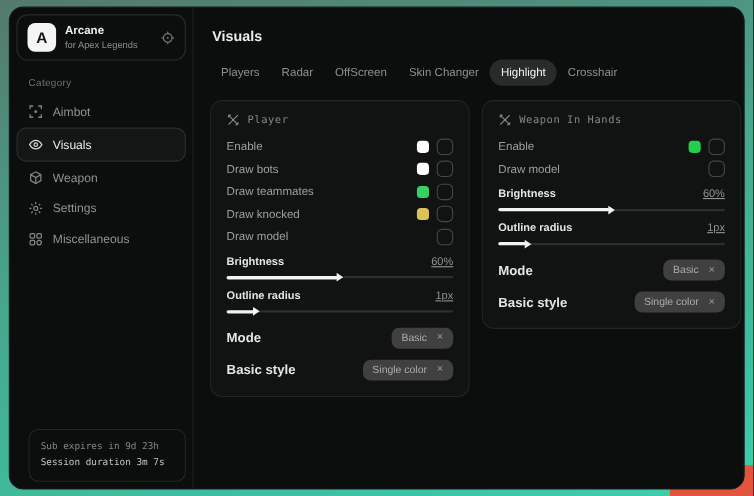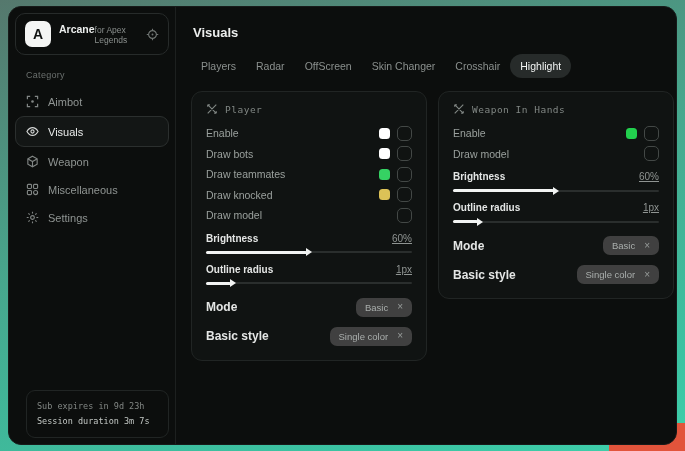--- a/index.html
+++ b/index.html
@@ -30,21 +30,21 @@
   }
   .logo-card {
     border:1px solid #272b2a; border-radius:10px; height:42px;
     display:flex; align-items:center; padding:0 9px; gap:8px; flex:0 0 auto;
   }
   .logo-badge {
     width:26px; height:26px; border-radius:7px; background:#f4f5f4;
     color:#101211; font-weight:700; font-size:14px;
     display:flex; align-items:center; justify-content:center; flex:0 0 auto;
   }
-  .logo-text { display:flex; flex-direction:row; }
+  .logo-text { display:flex; flex-direction:column; }
   .logo-title { font-size:10.5px; font-weight:700; color:#eceeed; }
   .logo-sub { font-size:8.5px; color:#8b908e; margin-top:2px; }
   .logo-action { margin-left:auto; color:#707573; display:flex; }
   .cat-label { font-size:9px; color:#6b706e; margin:15px 0 8px 11px; letter-spacing:.3px; }
   .nav-item {
     display:flex; align-items:center; gap:9px; height:27px; padding:0 10px;
     border-radius:9px; border:1px solid transparent;
     color:#8f9492; font-size:11px; margin-bottom:1px; cursor:default;
   }
   .nav-item.selected { background:#131615; border-color:#2b2f2e; color:#e9ebea; height:31px; }
@@ -151,55 +151,55 @@
             <svg width="13" height="13" viewBox="0 0 14 14" fill="none" stroke="currentColor" stroke-width="1.2">
               <path d="M7 1.3l5 2.8v5.8l-5 2.8-5-2.8V4.1z"></path>
               <path d="M2.2 4.3L7 7l4.8-2.7M7 7v5.5"></path>
             </svg>
           </span>
           <span class="nav-label">Weapon</span>
         </div>
         <div class="nav-item">
           <span class="nav-icon">
             <svg width="13" height="13" viewBox="0 0 14 14" fill="none" stroke="currentColor" stroke-width="1.2">
+              <circle cx="7" cy="7" r="2"></circle>
+              <path d="M7 0.8v2M7 11.2v2M0.8 7h2M11.2 7h2M2.6 2.6l1.4 1.4M10 10l1.4 1.4M11.4 2.6L10 4M4 10l-1.4 1.4"></path>
+            </svg>
+          </span>
+          <span class="nav-label">Settings</span>
+        </div>
+        <div class="nav-item">
+          <span class="nav-icon">
+            <svg width="13" height="13" viewBox="0 0 14 14" fill="none" stroke="currentColor" stroke-width="1.2">
               <rect x="1.5" y="1.5" width="4.4" height="4.4" rx="1"></rect>
               <rect x="8.1" y="1.5" width="4.4" height="4.4" rx="1"></rect>
               <rect x="1.5" y="8.1" width="4.4" height="4.4" rx="1"></rect>
               <rect x="8.1" y="8.1" width="4.4" height="4.4" rx="2.2"></rect>
             </svg>
           </span>
           <span class="nav-label">Miscellaneous</span>
-        </div>
-        <div class="nav-item">
-          <span class="nav-icon">
-            <svg width="13" height="13" viewBox="0 0 14 14" fill="none" stroke="currentColor" stroke-width="1.2">
-              <circle cx="7" cy="7" r="2"></circle>
-              <path d="M7 0.8v2M7 11.2v2M0.8 7h2M11.2 7h2M2.6 2.6l1.4 1.4M10 10l1.4 1.4M11.4 2.6L10 4M4 10l-1.4 1.4"></path>
-            </svg>
-          </span>
-          <span class="nav-label">Settings</span>
         </div>
       </nav>
 
       <div class="footer-card">
         <div class="footer-line1">Sub expires in 9d 23h</div>
         <div class="footer-line2">Session duration 3m 7s</div>
       </div>
     </aside>
 
     <main class="main">
       <h1 class="main-title">Visuals</h1>
 
       <div class="tabs">
         <div class="tab">Players</div>
         <div class="tab">Radar</div>
         <div class="tab">OffScreen</div>
         <div class="tab">Skin Changer</div>
+        <div class="tab selected">Highlight</div>
         <div class="tab">Crosshair</div>
-        <div class="tab selected">Highlight</div>
       </div>
 
       <div class="panels">
 
         <section class="panel">
           <div class="panel-head">
             <span>
               <svg width="12" height="12" viewBox="0 0 14 14" fill="none" stroke="currentColor" stroke-width="1.3">
                 <path d="M2 2l10 10M12 2L2 12M2 2l2.5 0M2 2l0 2.5M12 12l-2.5 0M12 12l0 -2.5"></path>
               </svg>

